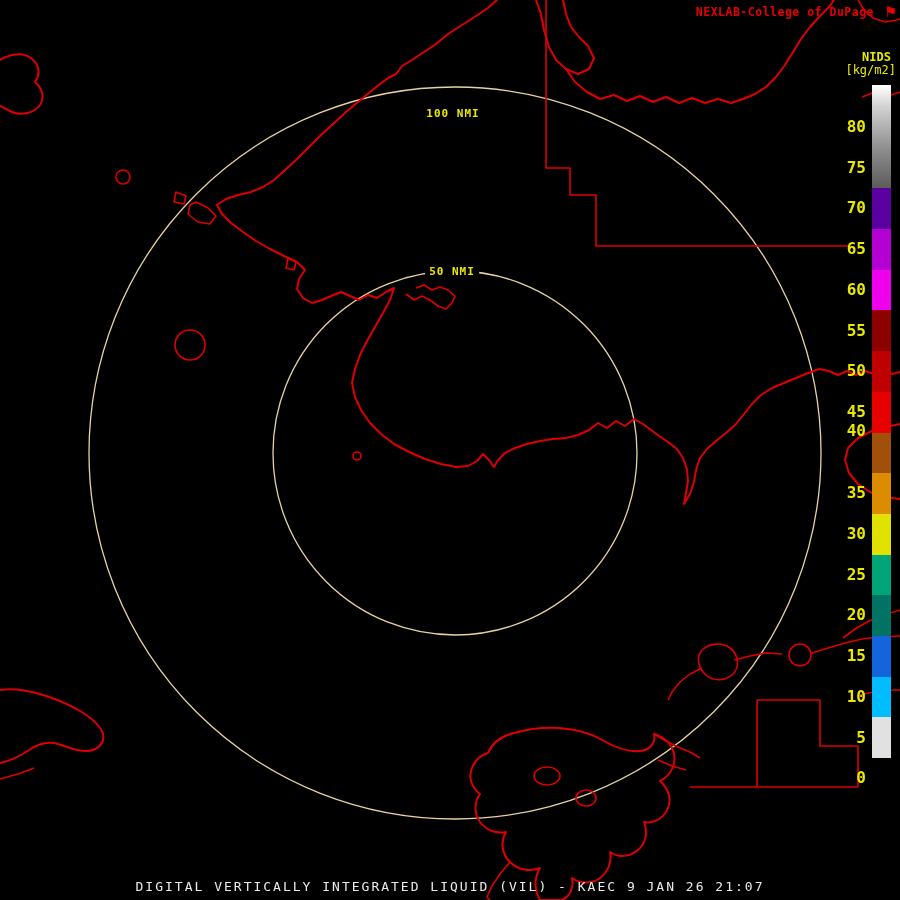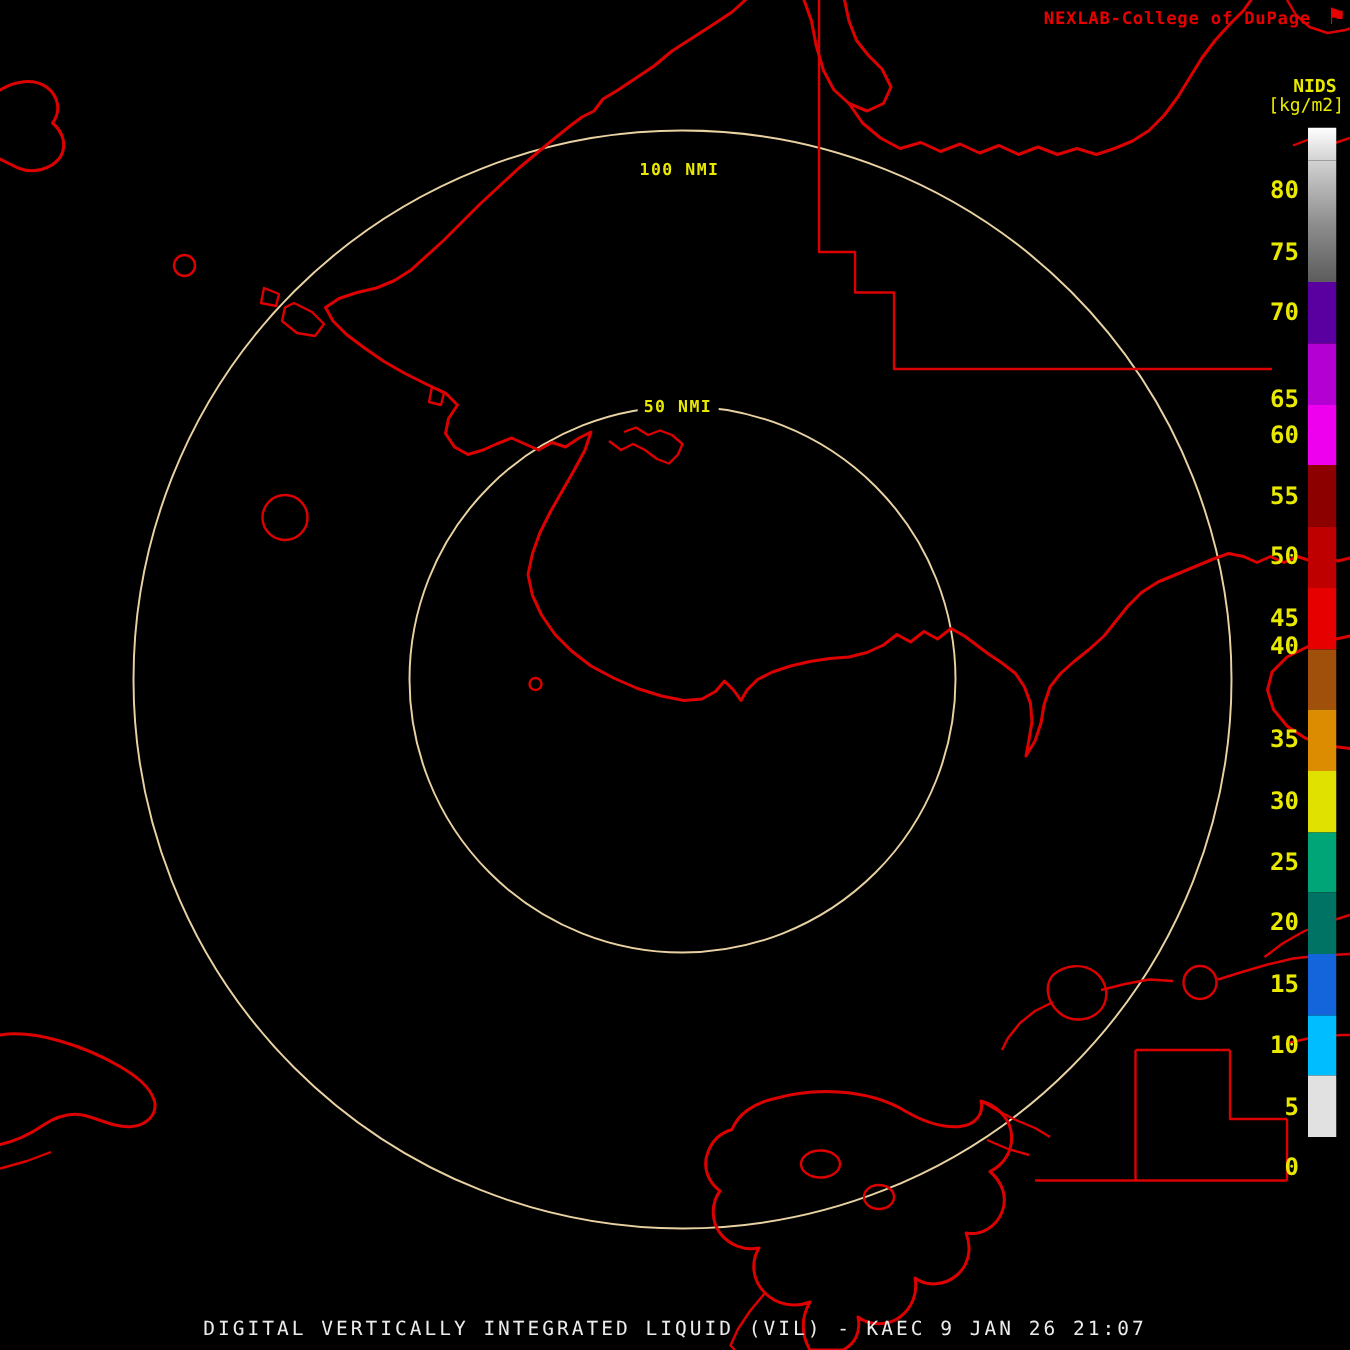--- a/index.html
+++ b/index.html
@@ -132,21 +132,21 @@
       <div class="cb-seg" style="background: rgb(0, 115, 100); height: 40.7px;"></div>
       <div class="cb-seg" style="background: rgb(20, 100, 220); height: 40.7px;"></div>
       <div class="cb-seg" style="background: rgb(0, 189, 255); height: 40.7px;"></div>
       <div class="cb-seg" style="background: rgb(225, 225, 225); height: 40.7px;"></div>
       <div class="cb-seg" style="background: rgb(0, 0, 0); height: 40.7px;"></div>
     </div>
   <div class="ticks">
       <div class="tick" style="top: 42px;">80</div>
       <div class="tick" style="top: 82.7px;">75</div>
       <div class="tick" style="top: 123.4px;">70</div>
-      <div class="tick" style="top: 164.1px; margin-top: 17px;">65</div>
+      <div class="tick" style="top: 164.1px;">65</div>
       <div class="tick" style="top: 204.8px;">60</div>
       <div class="tick" style="top: 245.5px;">55</div>
       <div class="tick" style="top: 286.2px;">50</div>
       <div class="tick" style="top: 326.9px;">45</div>
       <div class="tick" style="top: 346px; text-align: right;">40</div>
       <div class="tick" style="top: 408.3px;">35</div>
       <div class="tick" style="top: 449px;">30</div>
       <div class="tick" style="top: 489.7px;">25</div>
       <div class="tick" style="top: 530.4px;">20</div>
       <div class="tick" style="top: 571.1px;">15</div>

